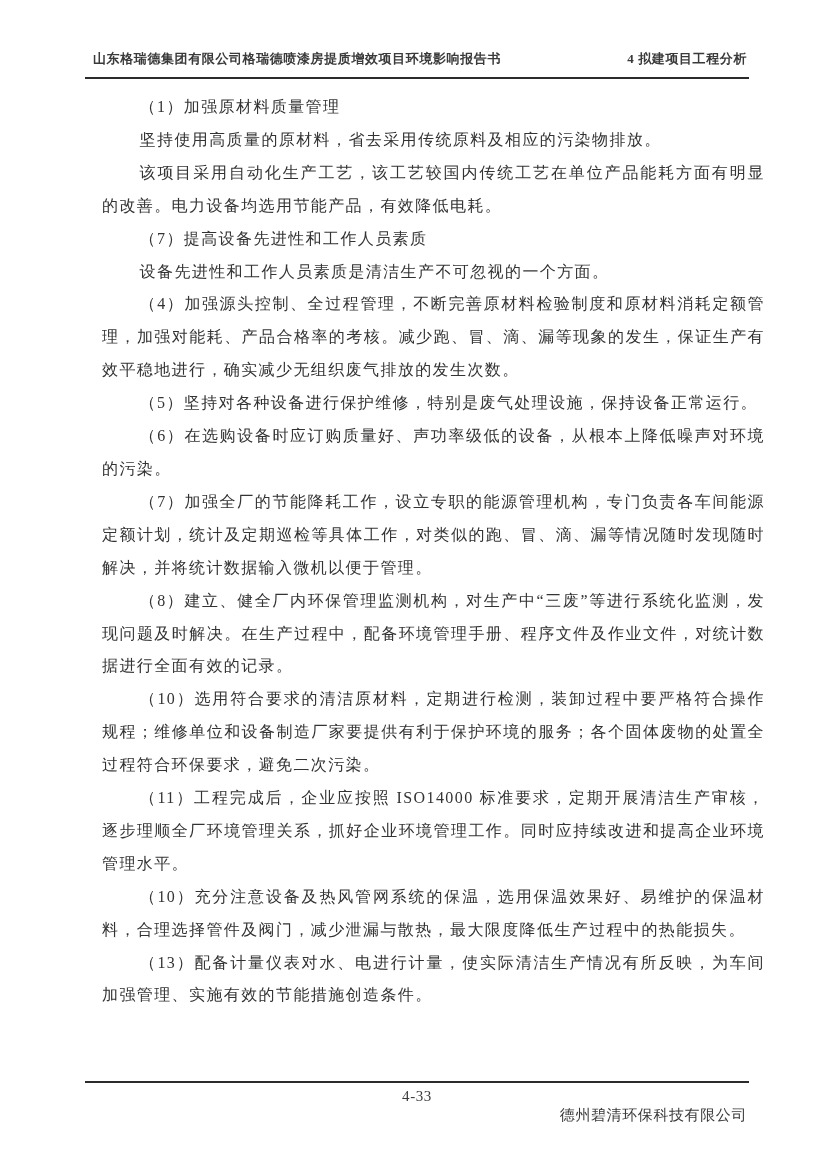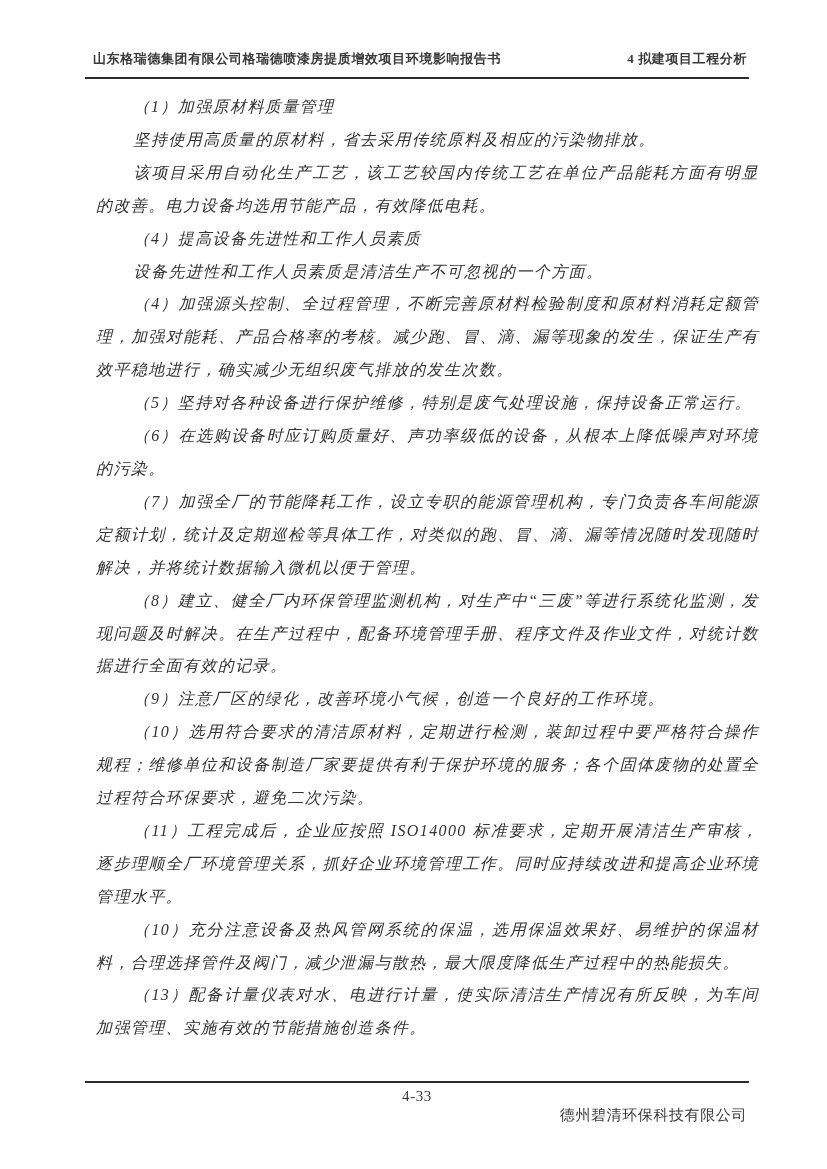--- a/index.html
+++ b/index.html
@@ -29,24 +29,23 @@
     border-bottom: 2px solid #2b2b2b;
     padding: 0 2px 9px 8px;
     font-size: 13px;
     font-weight: bold;
     letter-spacing: 0.6px;
     color: #3a3a3a;
   }
   
   .doc-body {
     position: absolute;
-    left: 96px;
+    left: 102px;
     top: 91px;
     width: 663px;
-    font-style: italic;
   }
   .doc-body p {
     margin: 0;
     font-size: 16px;
     line-height: 32.9px;
     letter-spacing: 1.4px;
     text-align: justify;
     text-indent: 2.35em;
     color: #333333;
   }
@@ -85,28 +84,27 @@
 
   <header class="page-header">
     <span>山东格瑞德集团有限公司格瑞德喷漆房提质增效项目环境影响报告书</span>
     <span>4 拟建项目工程分析</span>
   </header>
 
   <main class="doc-body">
     <p>（1）加强原材料质量管理</p>
     <p>坚持使用高质量的原材料，省去采用传统原料及相应的污染物排放。</p>
     <p>该项目采用自动化生产工艺，该工艺较国内传统工艺在单位产品能耗方面有明显的改善。电力设备均选用节能产品，有效降低电耗。</p>
-    <p>（4）提高设备先进性和工作人员素质</p>
+    <p>（7）提高设备先进性和工作人员素质</p>
     <p>设备先进性和工作人员素质是清洁生产不可忽视的一个方面。</p>
     <p>（4）加强源头控制、全过程管理，不断完善原材料检验制度和原材料消耗定额管理，加强对能耗、产品合格率的考核。减少跑、冒、滴、漏等现象的发生，保证生产有效平稳地进行，确实减少无组织废气排放的发生次数。</p>
     <p>（5）坚持对各种设备进行保护维修，特别是废气处理设施，保持设备正常运行。</p>
     <p>（6）在选购设备时应订购质量好、声功率级低的设备，从根本上降低噪声对环境的污染。</p>
     <p>（7）加强全厂的节能降耗工作，设立专职的能源管理机构，专门负责各车间能源定额计划，统计及定期巡检等具体工作，对类似的跑、冒、滴、漏等情况随时发现随时解决，并将统计数据输入微机以便于管理。</p>
     <p>（8）建立、健全厂内环保管理监测机构，对生产中“三废”等进行系统化监测，发现问题及时解决。在生产过程中，配备环境管理手册、程序文件及作业文件，对统计数据进行全面有效的记录。</p>
-    <p>（9）注意厂区的绿化，改善环境小气候，创造一个良好的工作环境。</p>
     <p>（10）选用符合要求的清洁原材料，定期进行检测，装卸过程中要严格符合操作规程；维修单位和设备制造厂家要提供有利于保护环境的服务；各个固体废物的处置全过程符合环保要求，避免二次污染。</p>
     <p>（11）工程完成后，企业应按照 ISO14000 标准要求，定期开展清洁生产审核，逐步理顺全厂环境管理关系，抓好企业环境管理工作。同时应持续改进和提高企业环境管理水平。</p>
     <p>（10）充分注意设备及热风管网系统的保温，选用保温效果好、易维护的保温材料，合理选择管件及阀门，减少泄漏与散热，最大限度降低生产过程中的热能损失。</p>
     <p>（13）配备计量仪表对水、电进行计量，使实际清洁生产情况有所反映，为车间加强管理、实施有效的节能措施创造条件。</p>
   </main>
 
   <footer class="page-footer">
     <div class="footer-row">
       <span class="page-number">4-33</span>
       <span class="footer-company">德州碧清环保科技有限公司</span>

